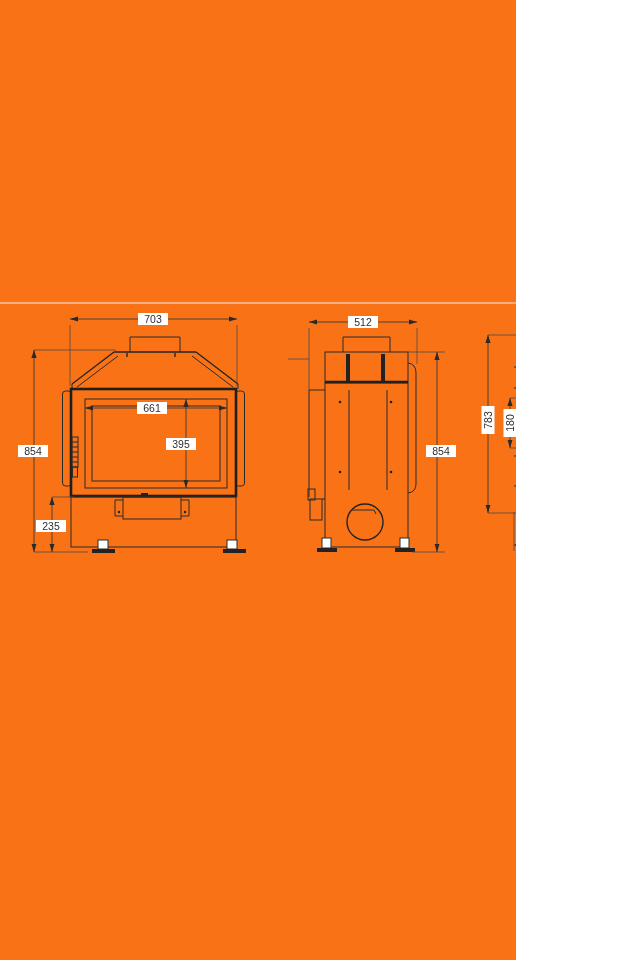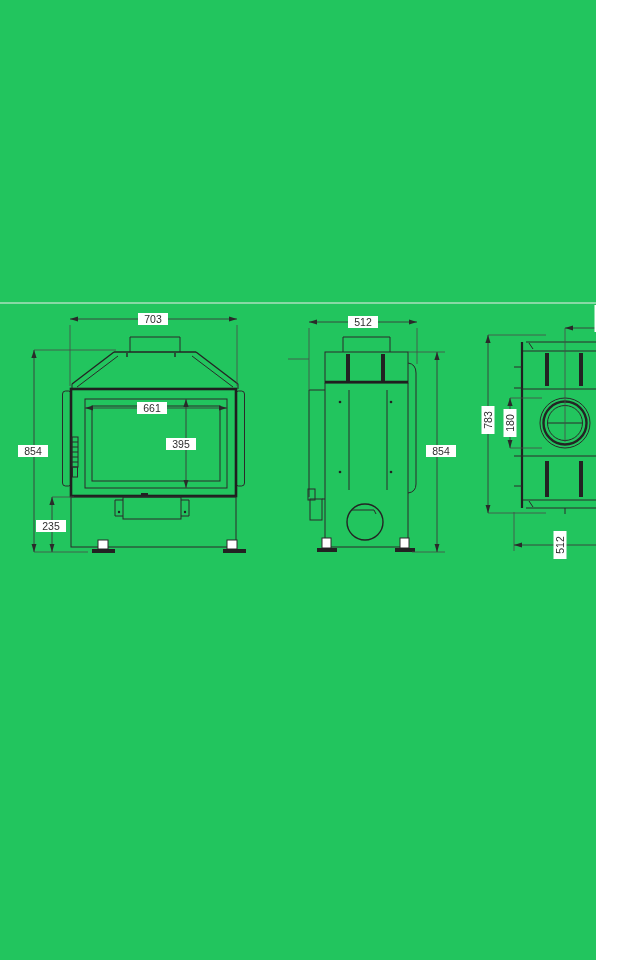--- a/index.html
+++ b/index.html
@@ -1,17 +1,17 @@
 <!DOCTYPE html>
 <html><head>
 <meta charset="utf-8">
 <style>
   html,body{margin:0;padding:0;}
   body{width:640px;height:960px;background:#ffffff;font-family:"Liberation Sans",sans-serif;}
-  .stage{position:relative;width:596px;height:960px;background:#22c55e;overflow:hidden;}
+  .stage{position:relative;width:516px;height:960px;background:#f97316;overflow:hidden;}
   svg{position:absolute;left:0;top:0;}
   .ln{stroke:#2a2a2a;stroke-width:1;fill:none;}
   .ln-thick{stroke:#1f1f1f;stroke-width:2.6;fill:none;}
   .ln-med{stroke:#242424;stroke-width:1.4;fill:none;}
   .ext{stroke:#4a4a4a;stroke-width:0.8;fill:none;}
   .dim{stroke:#3a3a3a;stroke-width:0.9;fill:none;}
   .solid{fill:#222;stroke:none;}
   .dimtxt{font-family:"Liberation Sans",sans-serif;font-size:10.5px;fill:#2e2e2e;}
   .bg{fill:#ffffff;stroke:none;}
   .faint{stroke:#ededed;stroke-width:1;}

